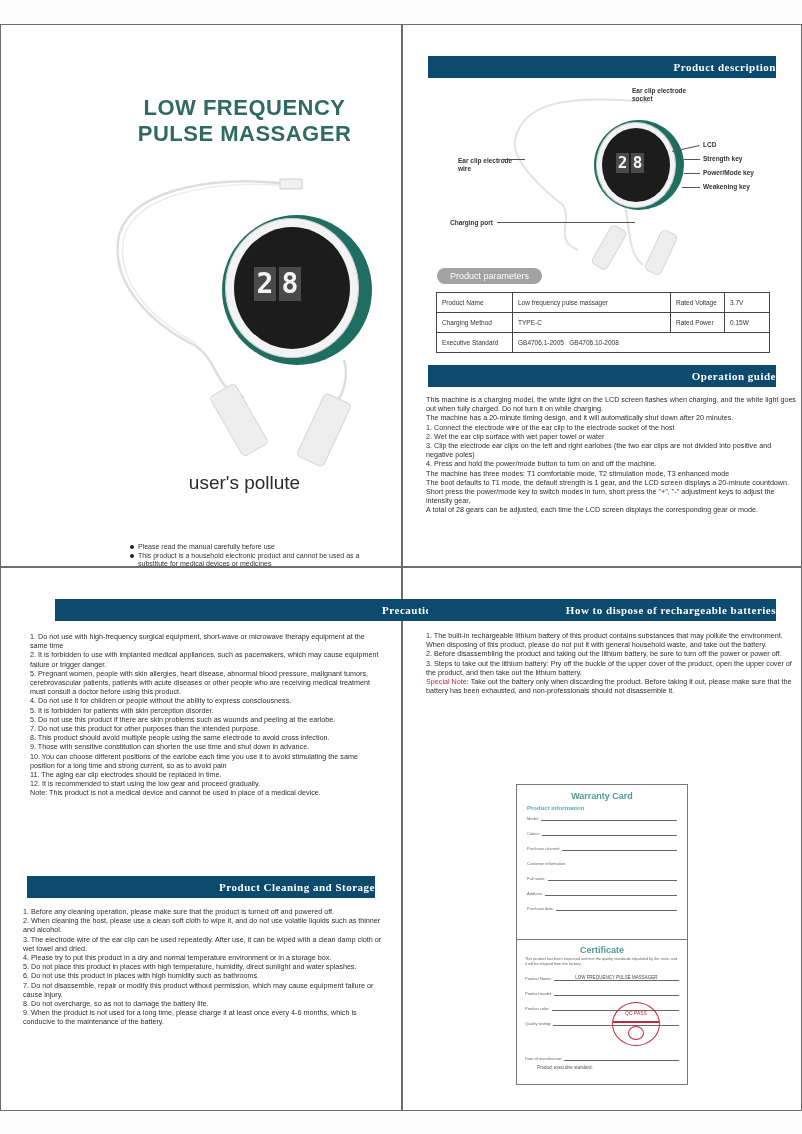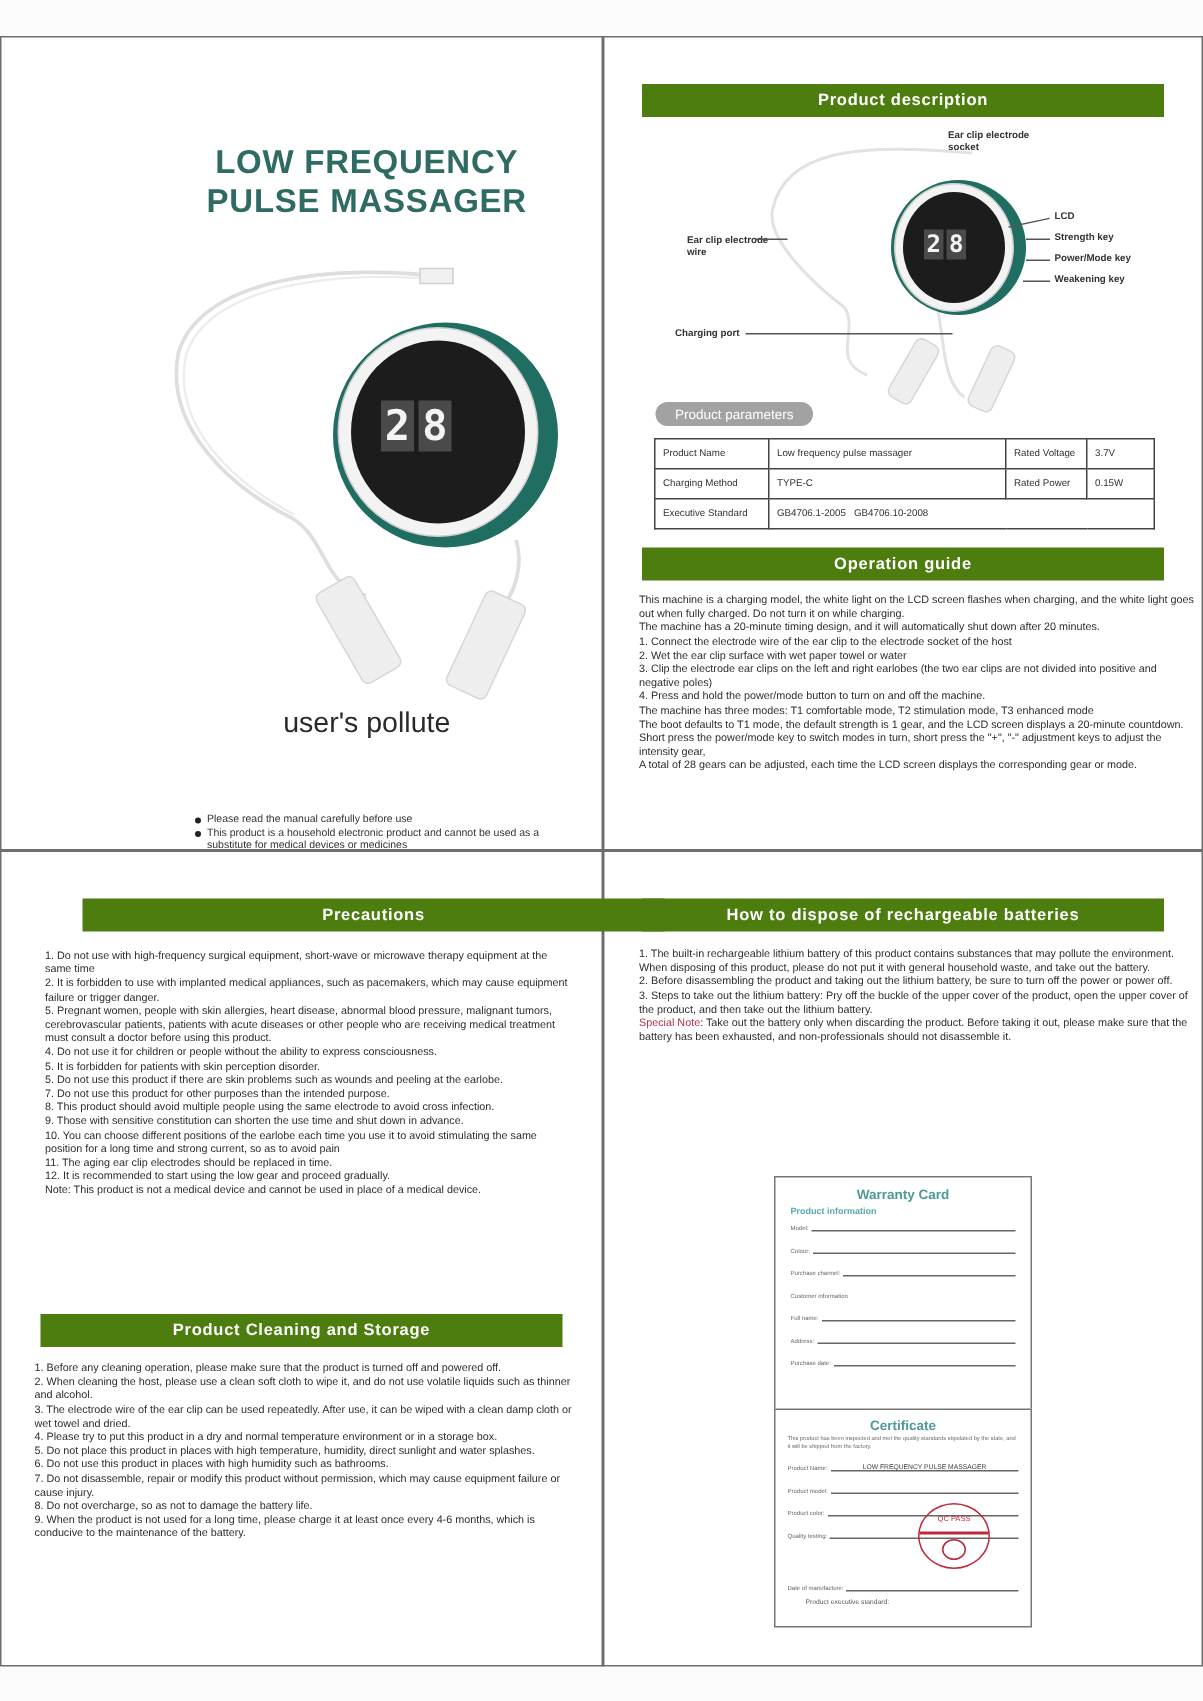--- a/index.html
+++ b/index.html
@@ -10,21 +10,21 @@
   .hline { position: absolute; left: 0; top: 566px; width: 802px; height: 1.5px; background: #6e6e6e; }
   .panel { position: absolute; margin-left: 44px; }
   .p1 { left: 0; top: 25px; width: 401px; height: 541px; }
 
   .cover-title { position: absolute; left: 0; width: 401px; top: 70px; text-align: center; color: #2f6b62; font-weight: bold; font-size: 22px; line-height: 26px; letter-spacing: 0.5px; }
   .manual-title { position: absolute; left: 0; width: 401px; top: 447px; text-align: center; font-size: 19px; color: #2a2a2a; }
   .cover-notes { position: absolute; left: 86px; top: 518px; width: 250px; font-size: 7px; line-height: 8.5px; color: #333; list-style: none; }
   .cover-notes li { position: relative; padding-left: 8px; }
   .cover-notes li::before { content: ""; position: absolute; left: 0; top: 2px; width: 4px; height: 4px; border-radius: 50%; background: #222; }
 
-  .bar { position: absolute; height: 22px; background: #4d7c0f; color: #fff; font-weight: bold; font-size: 11px; text-align: center; line-height: 22px; letter-spacing: 0.5px; }
+  .bar { position: absolute; height: 22px; background: #0c4a6e; color: #fff; font-weight: bold; font-size: 11px; text-align: right; line-height: 22px; letter-spacing: 0.5px; font-family: Liberation Serif, serif; }
 
   
   .device { position: absolute; border-radius: 50%; background: #1f6e61; }
   .device .ring { position: absolute; border-radius: 50%; background: #f3f3f3; border: 1px solid #cfcfcf; }
   .device .face { position: absolute; border-radius: 50%; background: #1c1c1c; }
   .lcd { position: absolute; display: flex; gap: 3px; }
   .digit { background: #4a4a4a; color: #f4f4f4; font-family: "DejaVu Sans Mono", monospace; font-weight: bold; text-align: center; }
   .clip { position: absolute; background: #eeeeee; border: 1px solid #d6d6d6; border-radius: 5px; }
 
   .label { position: absolute; font-size: 6.5px; line-height: 7.5px; color: #333; font-weight: bold; }

